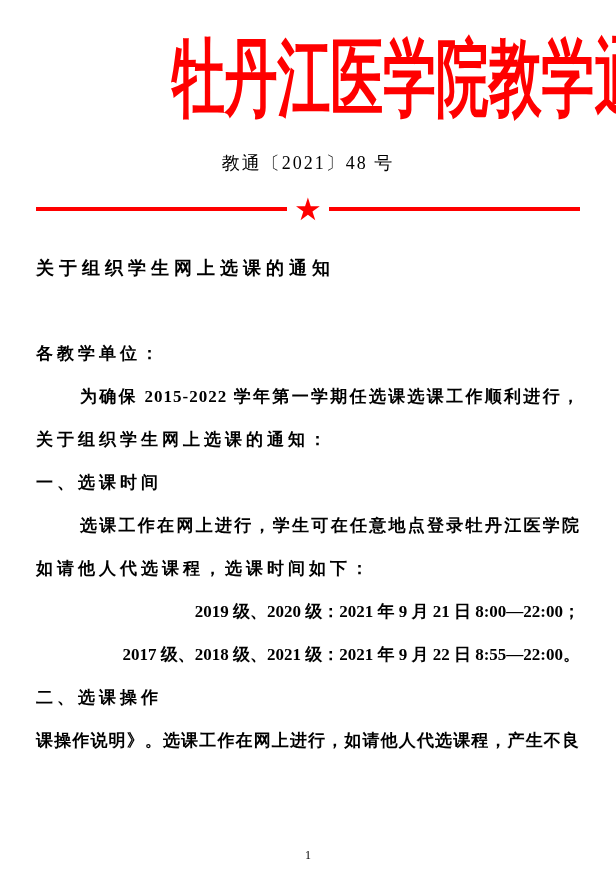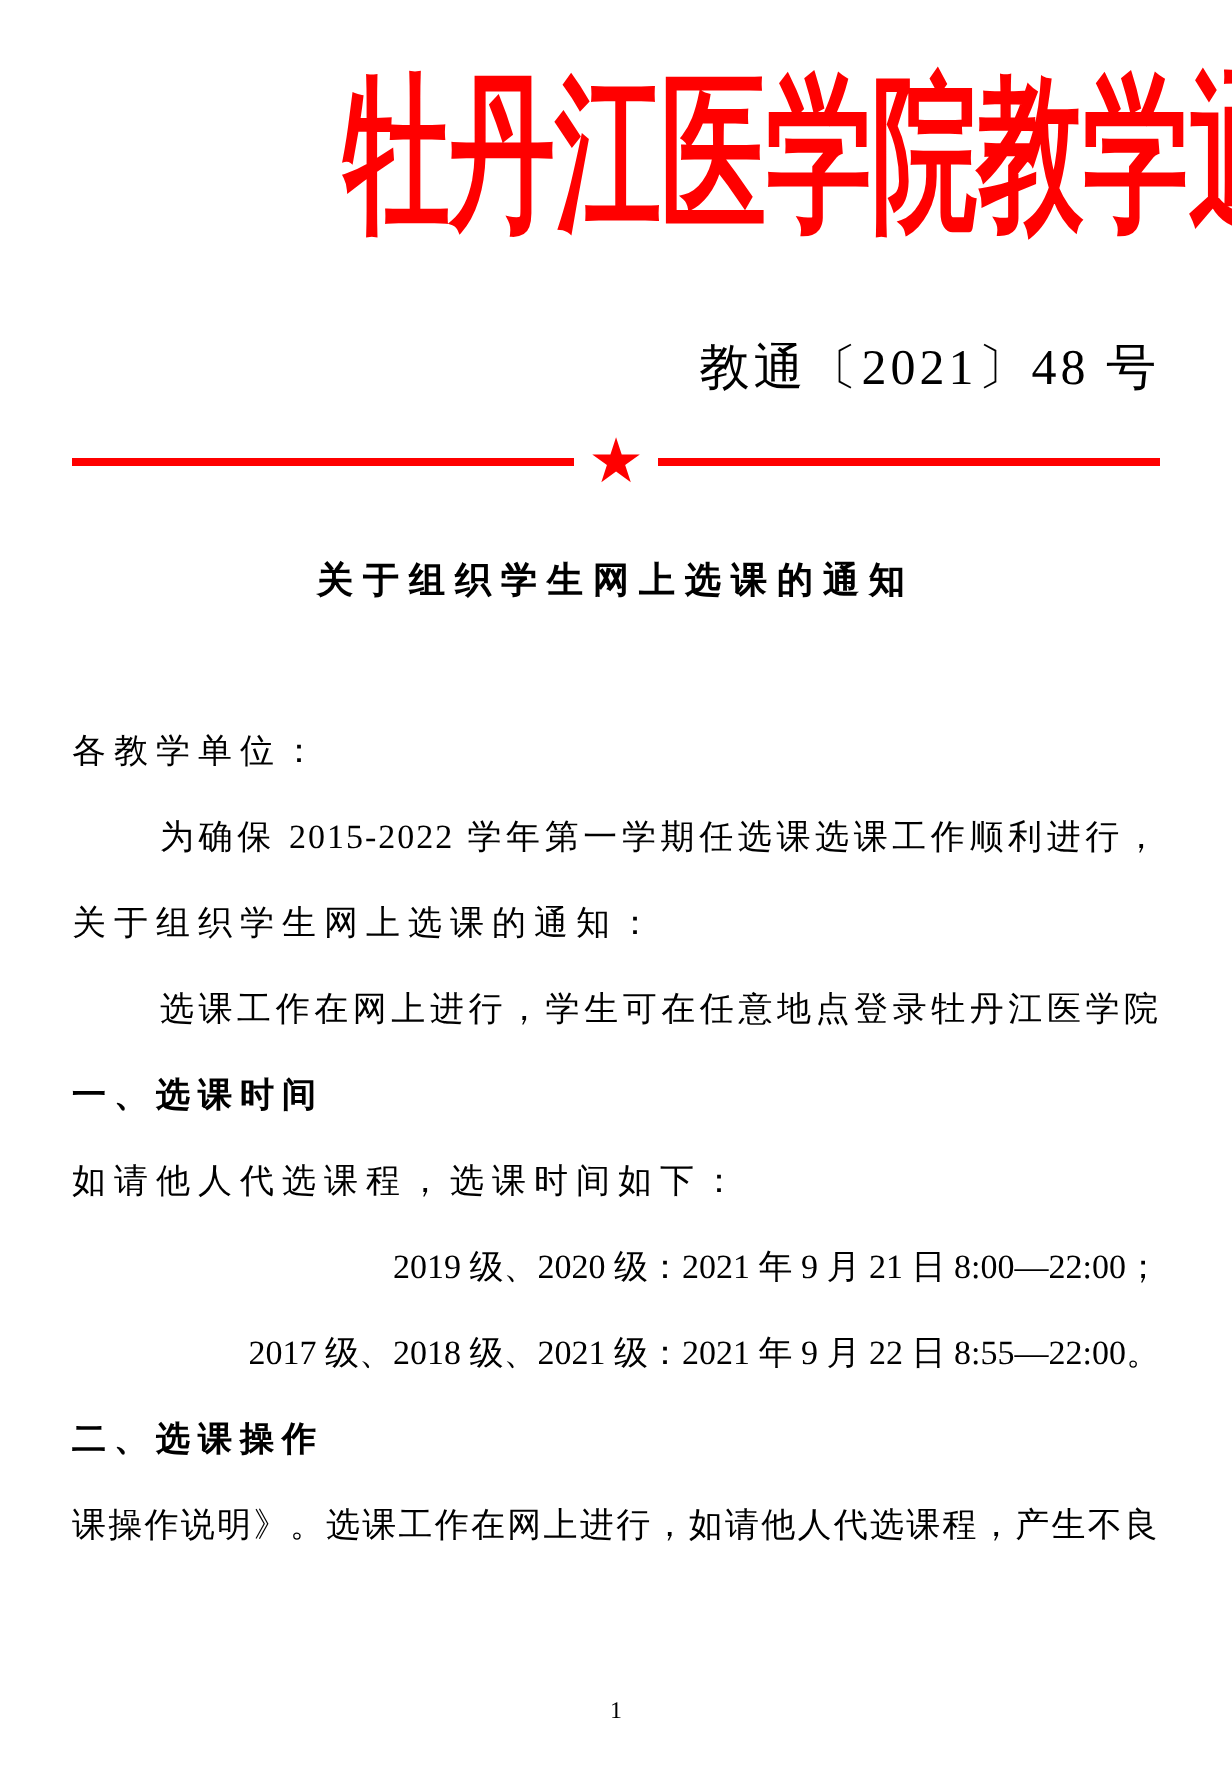--- a/index.html
+++ b/index.html
@@ -29,23 +29,23 @@
     font-size: 80px;
     line-height: 1.06;
     font-weight: bold;
     color: var(--header-red, #f00);
     letter-spacing: 0;
     transform: scale(0.66, 1.06);
     transform-origin: center top;
   }
   
   .doc-number {
-    margin-top: 46px;
-    text-align: right;
-    font-size: 25px;
+    margin-top: 24px;
+    text-align: center;
+    font-size: 18px;
     line-height: 26px;
     letter-spacing: 2px;
   }
   
   .divider {
     margin-top: 16px;
     height: 34px;
     display: flex;
     align-items: center;
   }
@@ -57,35 +57,35 @@
   .divider .star {
     color: var(--header-red, #f00);
     font-family: "DejaVu Sans", "Liberation Sans", sans-serif;
     font-size: 31px;
     line-height: 34px;
     margin: 0 7px;
   }
   
   .notice-title {
     margin-top: 28px;
-    text-align: center;
     font-size: 18px;
     line-height: 28px;
     font-weight: bold;
     letter-spacing: 5px;
   }
   
   .body-text {
     margin-top: 50px;
     font-size: 17px;
   }
   .line {
     line-height: 43px;
     letter-spacing: 2px;
     white-space: nowrap;
+    font-weight: bold;
   }
   .line.wide  { letter-spacing: 4px; }
   .line.tight { letter-spacing: 0; text-align: right; }
   .line.fill  {
     white-space: normal;
     letter-spacing: 1px;
     text-align: justify;
     text-align-last: justify;
   }
   .line.indent { text-indent: 44px; }
@@ -117,22 +117,22 @@
     <div class="star">★</div>
     <div class="rule"></div>
   </div>
 
   <div class="notice-title">关于组织学生网上选课的通知</div>
 
   <div class="body-text" id="body-lines">
       <div class="line wide">各教学单位：</div>
       <div class="line indent fill">为确保 2015-2022 学年第一学期任选课选课工作顺利进行，</div>
       <div class="line wide">关于组织学生网上选课的通知：</div>
+      <div class="line wide bold">一、选课时间</div>
       <div class="line indent fill">选课工作在网上进行，学生可在任意地点登录牡丹江医学院</div>
-      <div class="line wide bold">一、选课时间</div>
       <div class="line wide">如请他人代选课程，选课时间如下：</div>
       <div class="line indent tight">2019 级、2020 级：2021 年 9 月 21 日 8:00—22:00；</div>
       <div class="line indent tight">2017 级、2018 级、2021 级：2021 年 9 月 22 日 8:55—22:00。</div>
       <div class="line wide bold">二、选课操作</div>
       <div class="line fill">课操作说明》。选课工作在网上进行，如请他人代选课程，产生不良</div>
     </div>
 
   <div class="page-number">1</div>
 
 </div>

